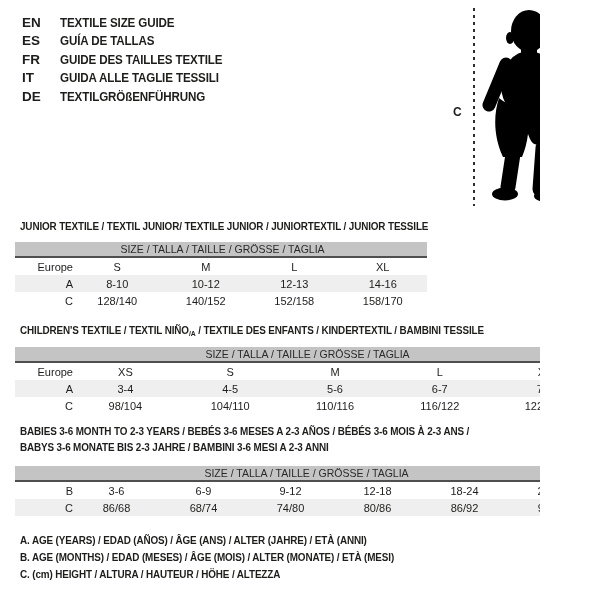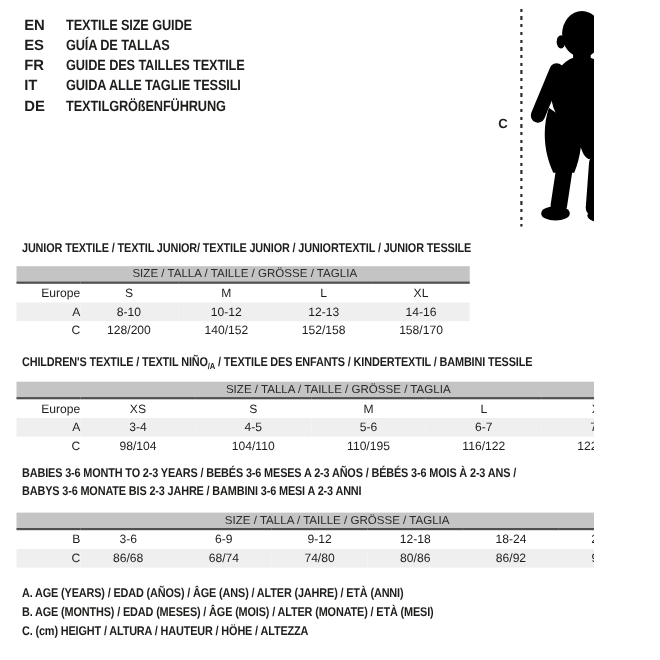--- a/index.html
+++ b/index.html
@@ -113,21 +113,21 @@
           </tr>
           <tr class="data-row shaded">
             <td class="lbl">A</td>
             <td class="val">8-10</td>
             <td class="val">10-12</td>
             <td class="val">12-13</td>
             <td class="val">14-16</td>
           </tr>
           <tr class="data-row">
             <td class="lbl">C</td>
-            <td class="val">128/200</td>
+            <td class="val">128/140</td>
             <td class="val">140/152</td>
             <td class="val">152/158</td>
             <td class="val">158/170</td>
           </tr>
         </tbody>
       </table>
       <div class="sec-heading" style="top: 323px;">
         <div><span class="cond"><span>CHILDREN'S TEXTILE / TEXTIL NIÑO</span><span class="sub-seg">/A</span><span> / TEXTILE DES ENFANTS / KINDERTEXTIL / BAMBINI TESSILE</span></span></div>
       </div>
       <table class="size-table" style="top: 347px; width: 582px;">
@@ -156,21 +156,21 @@
             <td class="val">3-4</td>
             <td class="val">4-5</td>
             <td class="val">5-6</td>
             <td class="val">6-7</td>
             <td class="val">7-8</td>
           </tr>
           <tr class="data-row">
             <td class="lbl">C</td>
             <td class="val">98/104</td>
             <td class="val">104/110</td>
-            <td class="val">110/195</td>
+            <td class="val">110/116</td>
             <td class="val">116/122</td>
             <td class="val">122/128</td>
           </tr>
         </tbody>
       </table>
       <div class="sec-heading" style="top: 424px;">
         <div><span class="cond"><span>BABIES 3-6 MONTH TO 2-3 YEARS / BEBÉS 3-6 MESES A 2-3 AÑOS / BÉBÉS 3-6 MOIS À 2-3 ANS /</span></span></div>
         <div><span class="cond"><span>BABYS 3-6 MONATE BIS 2-3 JAHRE / BAMBINI 3-6 MESI A 2-3 ANNI</span></span></div>
       </div>
       <table class="size-table" style="top: 466px; width: 580px;">

